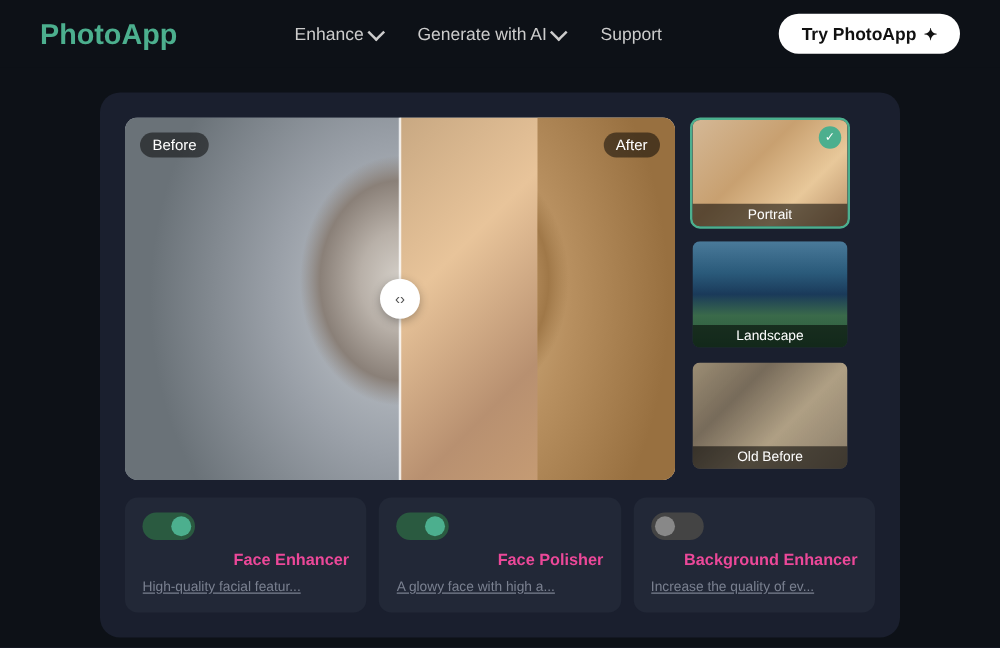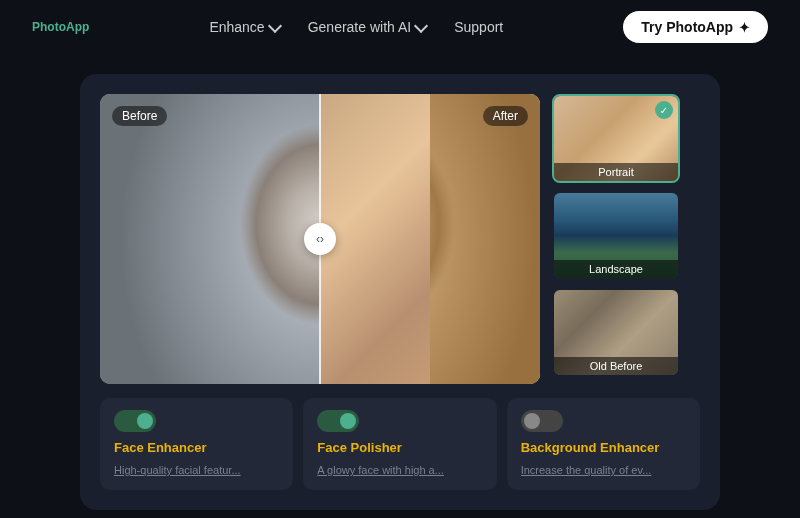--- a/index.html
+++ b/index.html
@@ -17,21 +17,21 @@
     header {
       display: flex;
       align-items: center;
       justify-content: space-between;
       padding: 0 32px;
       height: 54px;
       background: #0d1117;
       flex-shrink: 0;
     }
     .logo {
-      font-size: 12px;
+      font-size: 23px;
       font-weight: 700;
       color: #fff;
     }
     .logo span { color: #4caf8e; }
     nav {
       display: flex;
       align-items: flex-start;
       gap: 28px;
     }
     .nav-item {
@@ -264,23 +264,24 @@
     }
     .toggle.on .toggle-knob {
       background: #4caf8e;
       left: 23px;
     }
     .toggle.off .toggle-knob {
       background: #888;
       left: 3px;
     }
     .tool-name {
-      color: #eab308;
+      color: #ec4899;
       font-size: 13px;
       font-weight: 600;
+      text-align: right;
     }
     .tool-desc {
       color: #7a8090;
       font-size: 11px;
       line-height: 1.4;
       white-space: nowrap;
       overflow: hidden;
       text-overflow: ellipsis;
       text-decoration: underline;
     }

